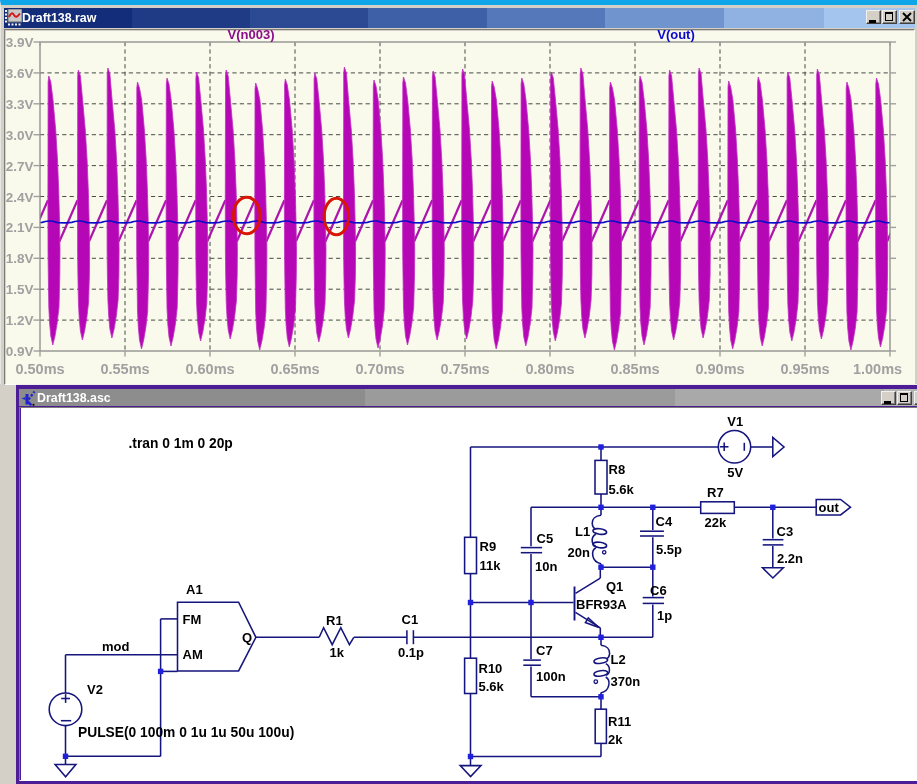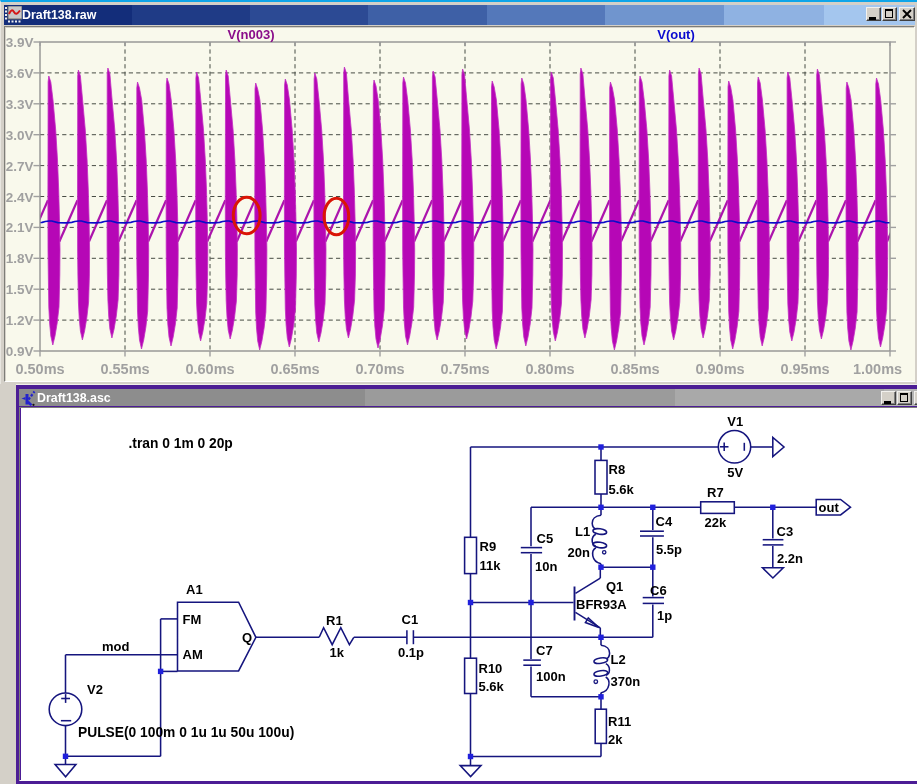--- a/index.html
+++ b/index.html
@@ -7,21 +7,21 @@
 #page { position:relative; width:917px; height:784px; }
 .titletext { position:absolute; font-size:12.4px; font-weight:bold; color:#fff; letter-spacing:0px; }
 .wbtn { position:absolute; height:14.5px; background:#d4d0c8;
   border-top:1.5px solid #f2f1ee; border-left:1.5px solid #f2f1ee;
   border-right:1.5px solid #404040; border-bottom:1.5px solid #404040;
   box-shadow:inset -1px -1px 0 #808080; }
 </style></head>
 <body>
 <div id="page">
 
-<div style="position:absolute;left:0;top:0;width:917px;height:384px;background:#d4d0c8;border-top:2px solid #0ea5e9;border-left:1px solid #e8e6e0">
+<div style="position:absolute;left:0;top:0;width:917px;height:384px;background:#d4d0c8;border-top:5px solid #0ea5e9;border-left:1px solid #e8e6e0">
   <div style="position:absolute;left:3px;top:2.5px;width:911px;height:20.5px;background:linear-gradient(90deg,#132d7a 0%,#132d7a 14%,#1f3b86 14%,#1f3b86 27%,#2c4a94 27%,#2c4a94 40%,#3e60a6 40%,#3e60a6 53%,#5478ba 53%,#5478ba 66%,#7095ce 66%,#7095ce 79%,#8fb2e2 79%,#8fb2e2 90%,#a4c6ee 90%,#a4c6ee 100%)"></div>
   <svg style="position:absolute;left:4px;top:3.5px" width="17" height="17" viewBox="0 0 17 17">
 <rect x="3" y="0" width="14" height="13" fill="#c8c8c8" stroke="#6a6a6a" stroke-width="1"></rect>
 <path d="M4,8 C6,3.5 7.5,3.5 9,6 C10.5,8.5 12,8.5 15,4.5" stroke="#d41616" stroke-width="2" fill="none"></path>
 <g fill="#f0f0f0">
           <rect x="0" y="1" width="2" height="2"></rect>
           <rect x="0" y="4.5" width="2" height="2"></rect>
           <rect x="0" y="8" width="2" height="2"></rect>
           <rect x="0" y="11.5" width="2" height="2"></rect>
 <rect x="3" y="14.5" width="2" height="2"></rect>

